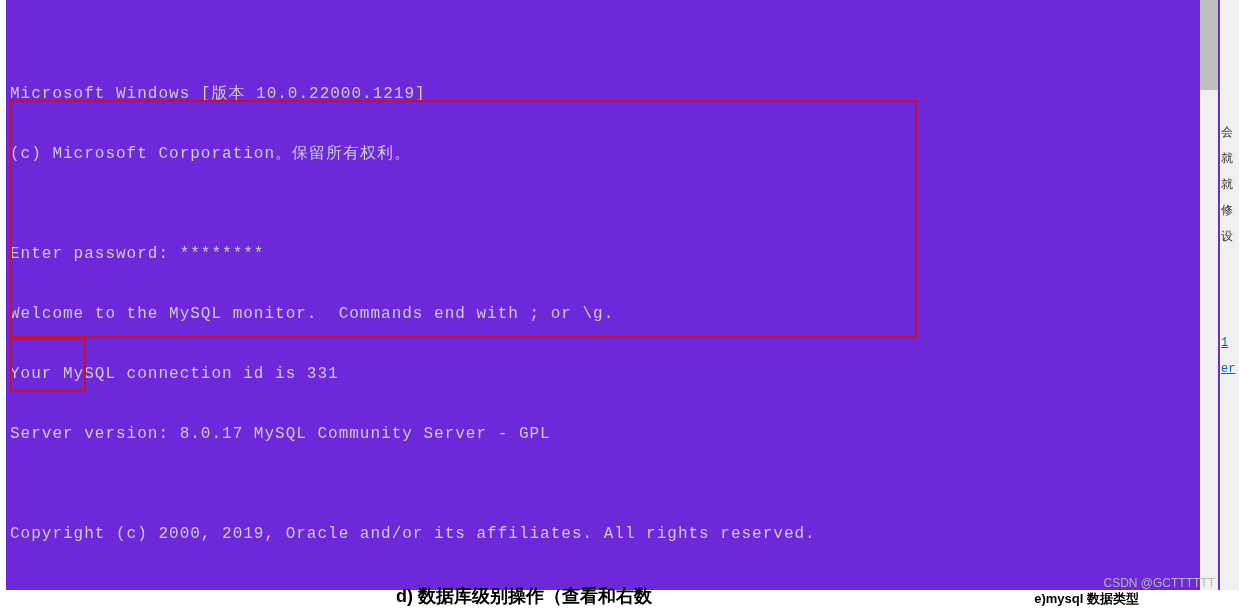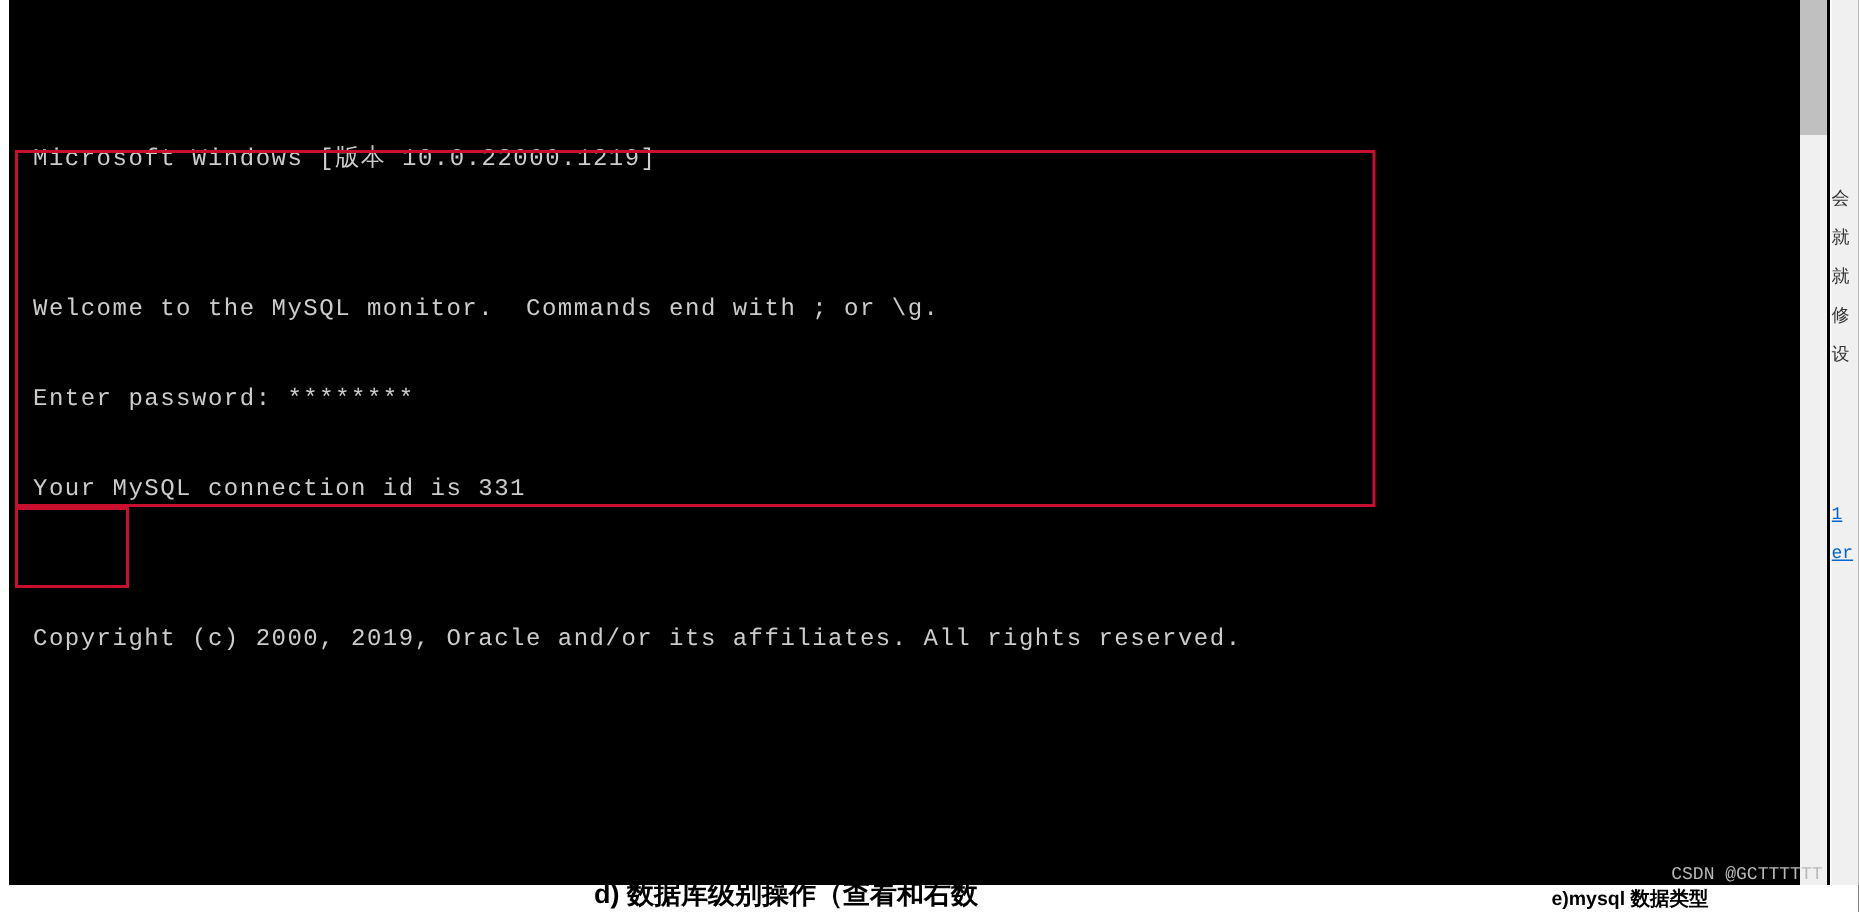--- a/index.html
+++ b/index.html
@@ -14,27 +14,27 @@
       font-family: "Consolas", "Courier New", monospace;
       position: relative;
       overflow: hidden;
     }
     .terminal-window {
       position: absolute;
       left: 6px;
       top: 0;
       width: 1214px;
       height: 590px;
-      background: #000000;
+      background: #6d28d9;
       color: #cccccc;
       font-size: 16px;
       line-height: 20px;
       white-space: pre;
       letter-spacing: 1px;
-      padding: 16px;
+      padding: 4px;
       overflow: hidden;
     }
     .terminal-content {
       position: relative;
       width: 100%;
       height: 100%;
     }
     .line {
       white-space: pre;
     }
@@ -97,21 +97,21 @@
       padding: 2px 0;
       width: 18px;
       overflow: hidden;
     }
     .watermark {
       position: absolute;
       right: 24px;
       bottom: 18px;
       font-size: 12px;
       color: #b8b8b8;
-      font-family: Liberation Mono, monospace;
+      font-family: Liberation Sans, sans-serif;
       letter-spacing: 0;
       z-index: 10;
     }
     .bottom-text {
       position: absolute;
       bottom: 0;
       left: 350px;
       font-size: 18px;
       font-weight: bold;
       color: #000;
@@ -147,24 +147,26 @@
     <span class="right-bg-item">设</span>
     <span class="right-bg-item" style="height:80px;"></span>
     <span class="right-bg-item link-blue">1</span>
     <span class="right-bg-item link-blue">er</span>
   </div>
 </div>
 
 <div class="terminal-window">
   <div class="terminal-content">
     <div class="line">Microsoft Windows [版本 10.0.22000.1219]</div>
+    <div class="line">(c) Microsoft Corporation。保留所有权利。</div>
     <div class="line"></div>
+    <div class="line">Enter password: ********</div>
     <div class="line">Welcome to the MySQL monitor.  Commands end with ; or \g.</div>
-    <div class="line">Enter password: ********</div>
     <div class="line">Your MySQL connection id is 331</div>
+    <div class="line">Server version: 8.0.17 MySQL Community Server - GPL</div>
     <div class="line"></div>
     <div class="line">Copyright (c) 2000, 2019, Oracle and/or its affiliates. All rights reserved.</div>
     <div class="line"></div>
     
     
     
     <div class="line"></div>
     
     <div class="line"></div>
     

